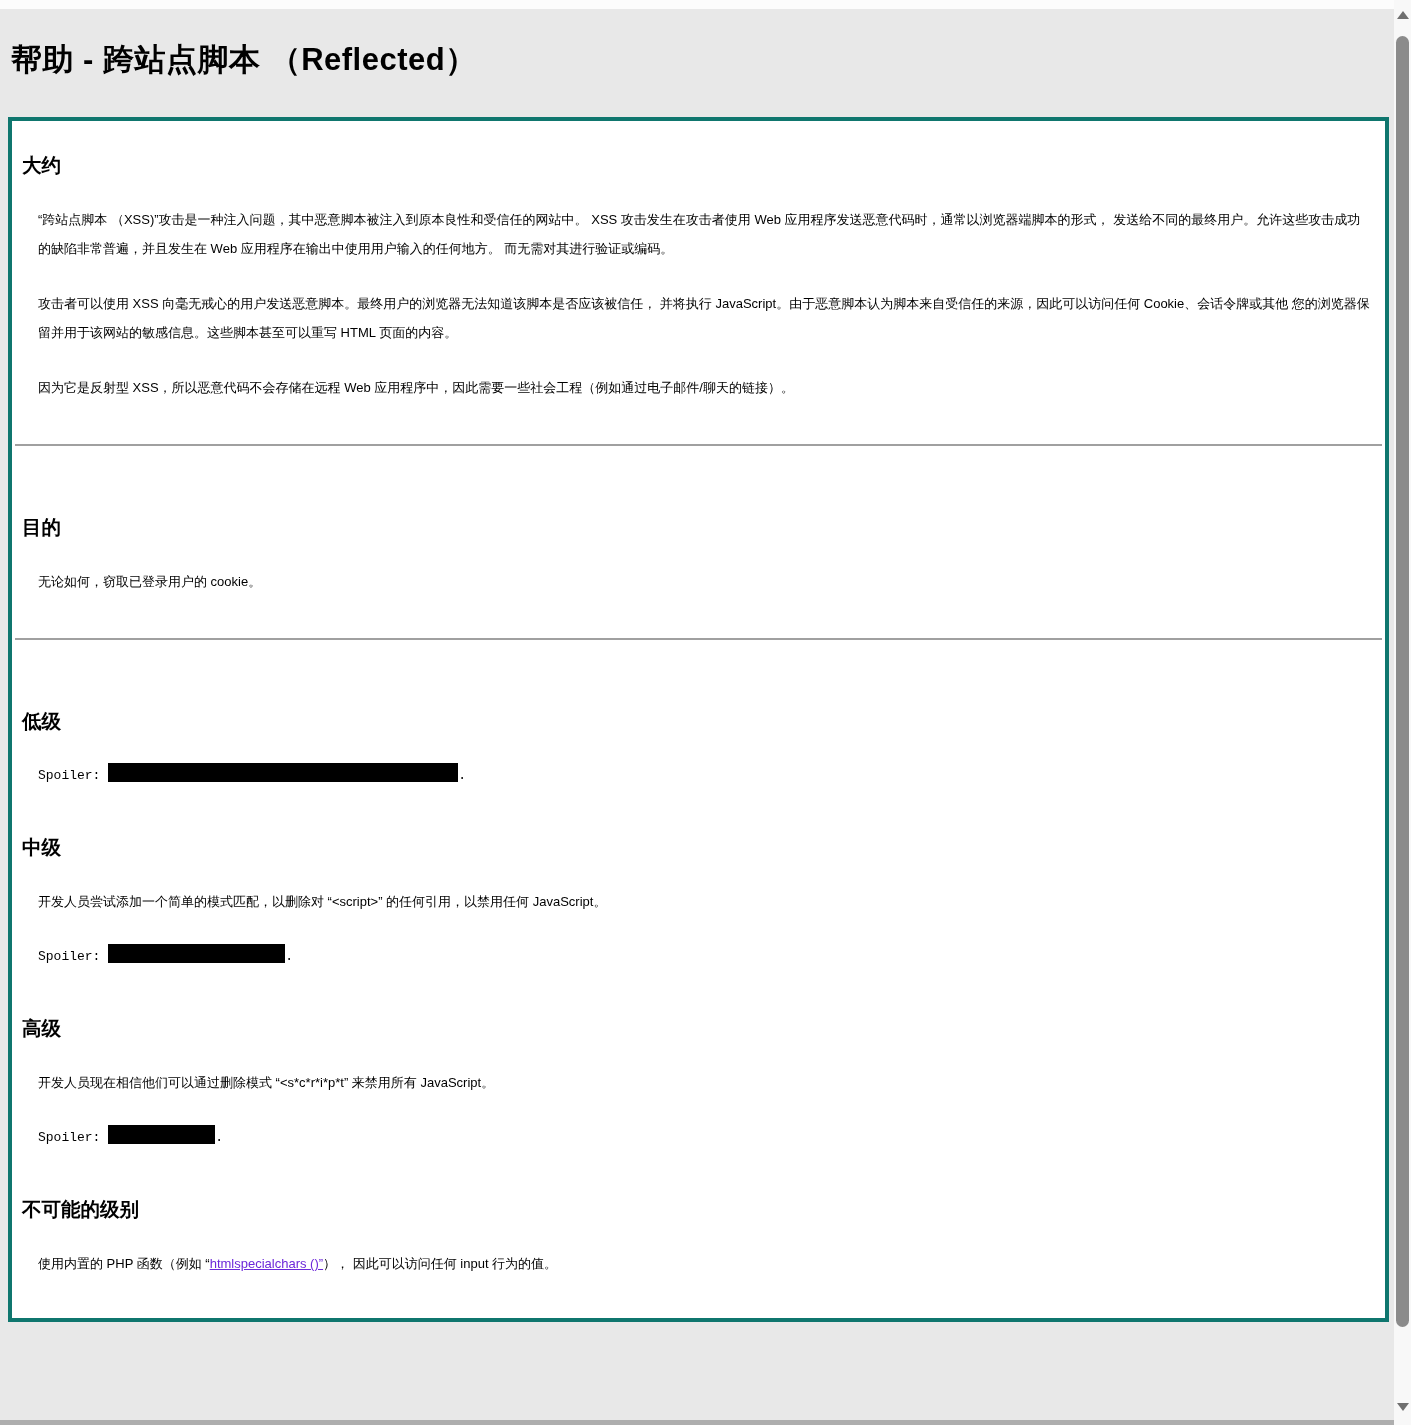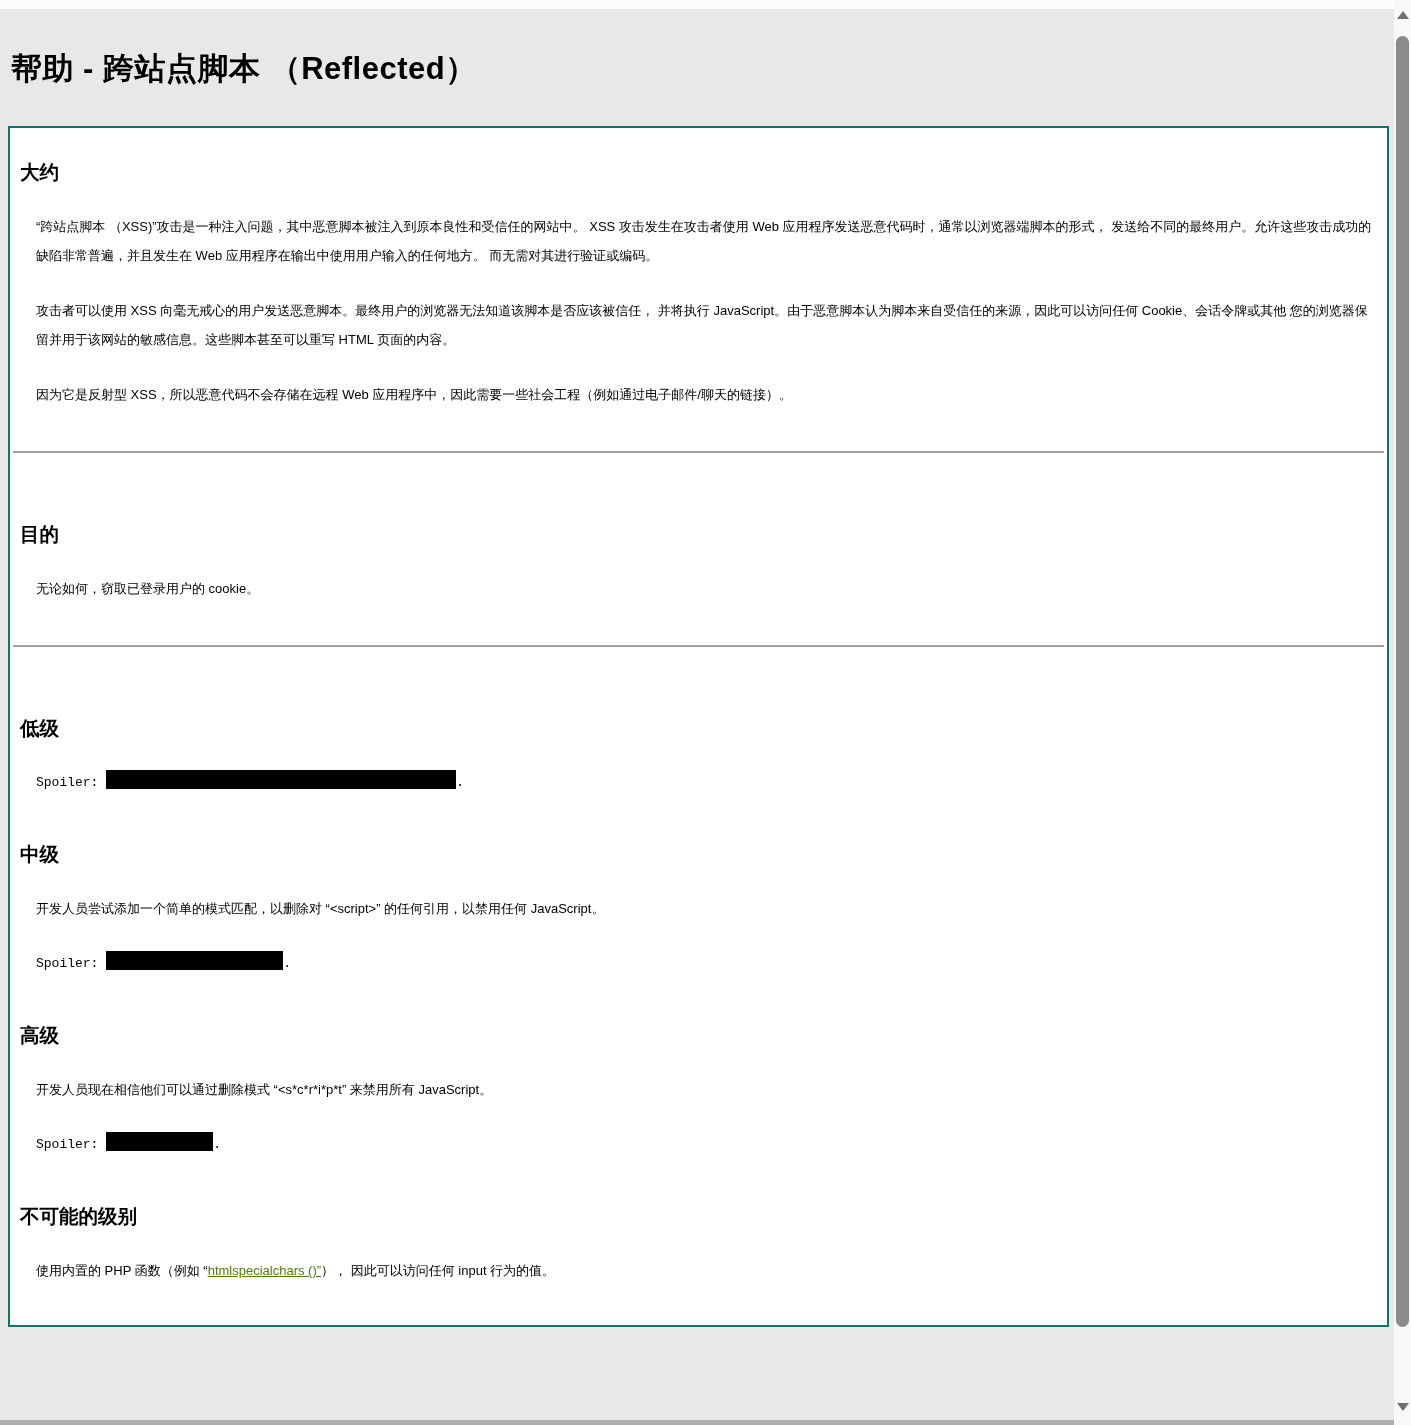--- a/index.html
+++ b/index.html
@@ -12,31 +12,31 @@
     color: #000;
   }
   .top-strip {
     position: fixed; top: 0; left: 0; right: 17px; height: 9px;
     background: #fcfcfc;
   }
   .bottom-strip {
     position: fixed; bottom: 0; left: 0; right: 17px; height: 5px;
     background: #aeaeae;
   }
-  .page { position: relative; padding-top: 10px; }
+  .page { position: relative; padding-top: 1px; }
   h1.title {
     font-size: 31px;
     font-weight: bold;
     margin: 38px 0 36px 11px;
     letter-spacing: 0.5px;
   }
   .panel {
     margin: 0 22px 0 8px;
     background: #ffffff;
-    border: 2px solid #0f766e;
+    border: 4px solid #0f766e;
     padding: 3px 3px 14px 3px;
   }
   .panel h3 {
     font-size: 19.5px;
     font-weight: bold;
     margin: 28px 7px 26px 7px;
   }
   .panel h3.level-gap { margin-top: 44px; }
   .panel p {
     font-size: 13px;
@@ -56,21 +56,21 @@
     display: inline-block;
     background: #000000;
     height: 19px;
     vertical-align: text-bottom;
     margin-bottom: 1px;
   }
   .redact-low  { width: 350px; }
   .redact-med  { width: 177px; }
   .redact-high { width: 107px; }
   a.help-link {
-    color: #4d7c0f;
+    color: #6d28d9;
     text-decoration: underline;
     cursor: pointer;
   }
   
   .scrollbar {
     position: fixed; top: 0; right: 0;
     width: 17px; height: 1425px;
     background: #f8f8f8;
   }
   .sb-btn {

